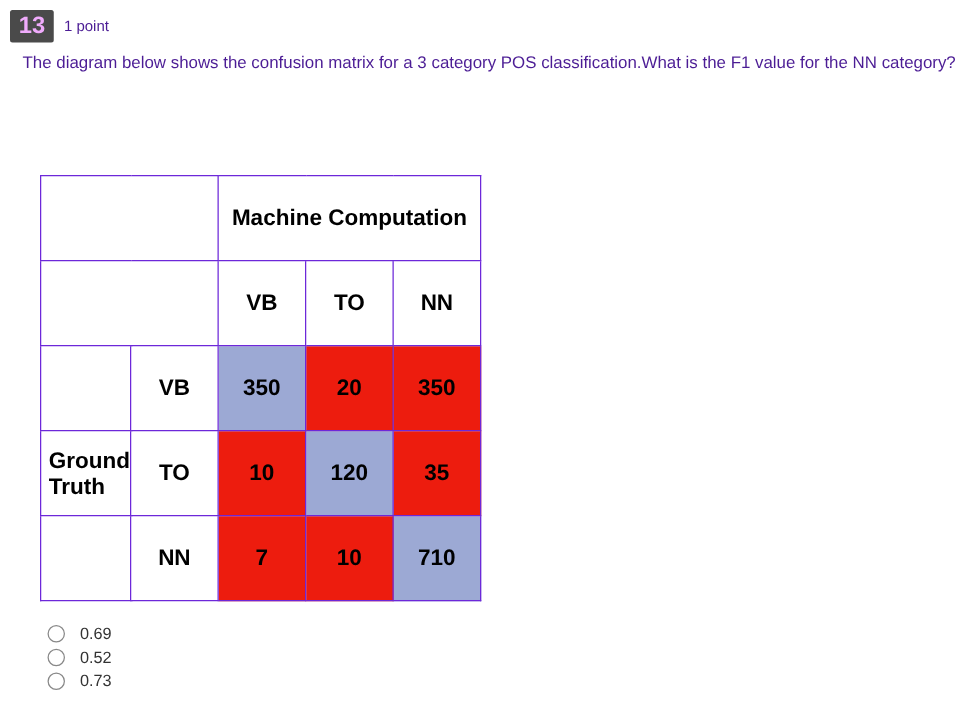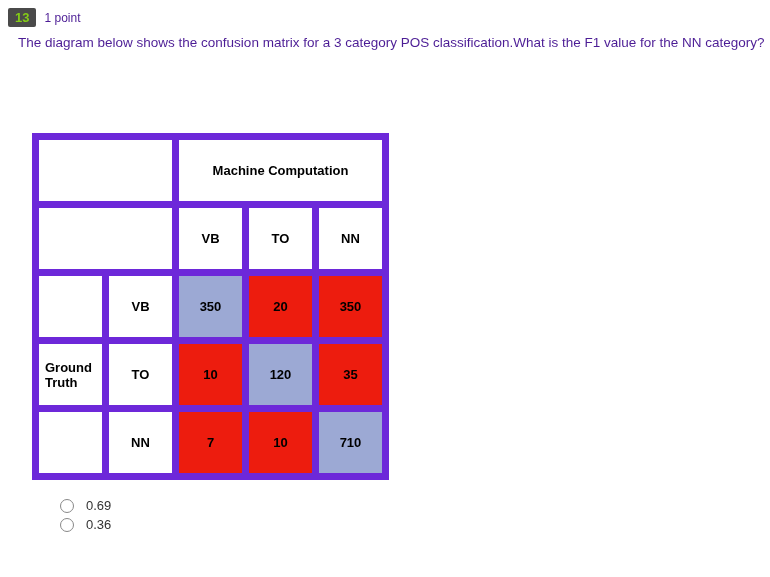--- a/index.html
+++ b/index.html
@@ -12,23 +12,23 @@
     }
     .header {
       display: flex;
       align-items: center;
       gap: 8px;
       margin-bottom: 6px;
       padding-left: 8px;
     }
     .qnum {
       background: #4a4a4a;
-      color: #84cc16;
+      color: #f0abfc;
       font-weight: 600;
-      font-size: 13px;
+      font-size: 19px;
       padding: 2px 7px;
       border-radius: 2px;
     }
     .points {
       font-size: 12px;
       color: #4c1d95;
       font-weight: 500;
     }
     .question-text {
       font-size: 13.5px;
@@ -37,26 +37,26 @@
       margin-bottom: 80px;
       line-height: 1.5;
     }
     .matrix-wrap {
       padding-left: 32px;
     }
     table.matrix {
       border-collapse: collapse;
     }
     table.matrix td, table.matrix th {
-      border: 7px solid #6d28d9;
+      border: 1px solid #6d28d9;
       width: 70px;
       height: 68px;
       text-align: center;
       vertical-align: middle;
-      font-size: 13px;
+      font-size: 18px;
       font-weight: 700;
       color: #000;
       background: #fff;
     }
     .mc-header {
       font-weight: 700;
       font-size: 14px;
       height: 32px !important;
     }
     .gt-label {
@@ -67,21 +67,21 @@
     }
     .col-label, .row-label {
       font-weight: 700;
     }
     .blue { background: #9ca9d4 !important; }
     .red  { background: #ed1c0e !important; }
     .empty { background: #fff; }
     .short-row td, .short-row th { height: 50px; }
 
     .options {
-      padding-left: 60px;
+      padding-left: 38px;
       margin-top: 18px;
     }
     .opt {
       display: flex;
       align-items: center;
       gap: 12px;
       margin: 4px 0;
       font-size: 13px;
       color: #333;
     }
@@ -142,15 +142,19 @@
     </table>
 </div>
 
 <div class="options">
   <div class="opt">
     <span class="radio"></span>
     <span>0.69</span>
   </div>
   <div class="opt">
     <span class="radio"></span>
-    <span>0.36</span>
+    <span>0.52</span>
+  </div>
+  <div class="opt">
+    <span class="radio"></span>
+    <span>0.73</span>
   </div>
 </div>
 
 </body></html>

